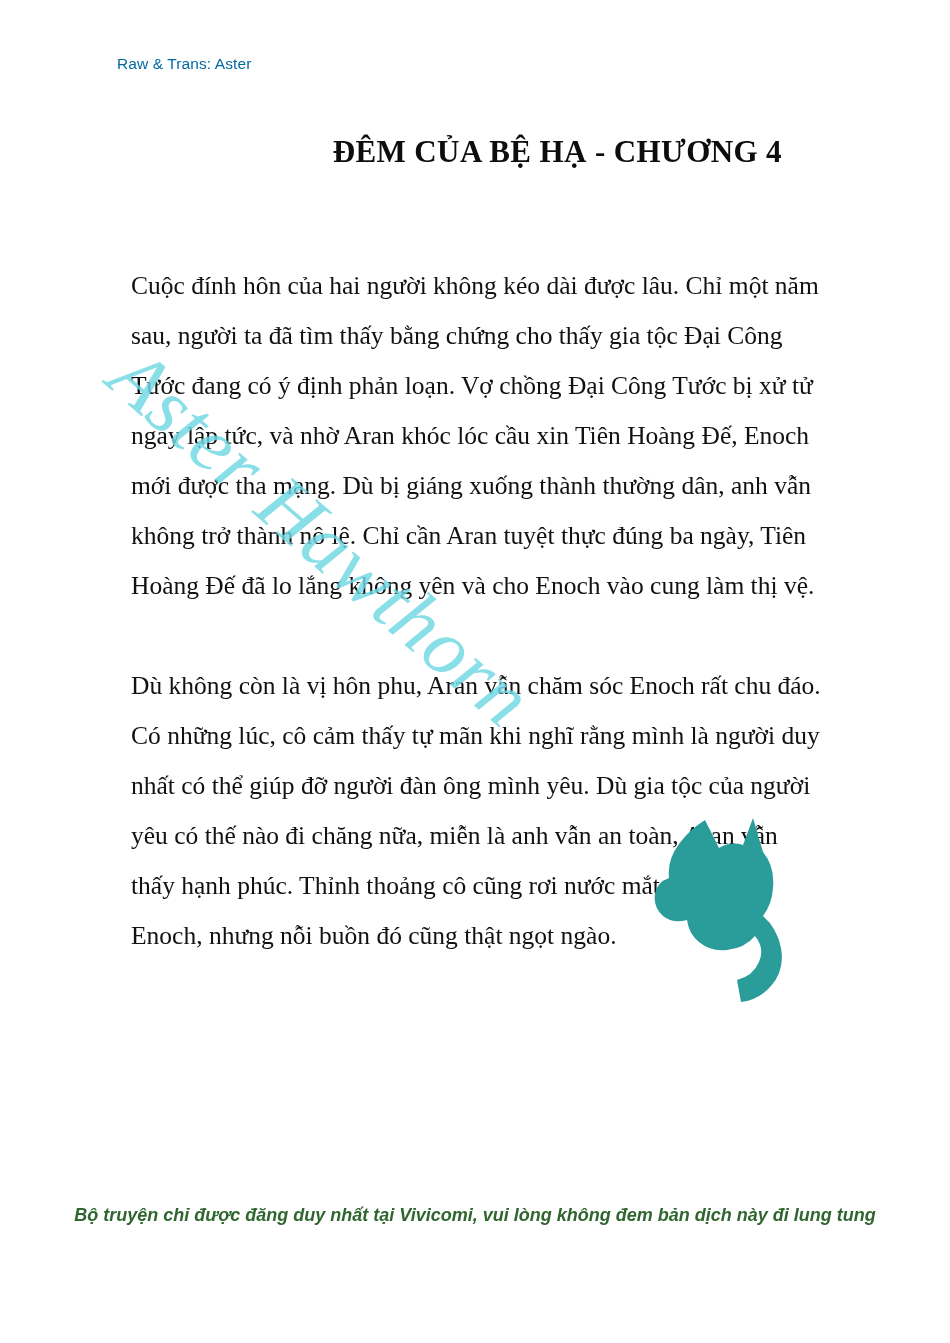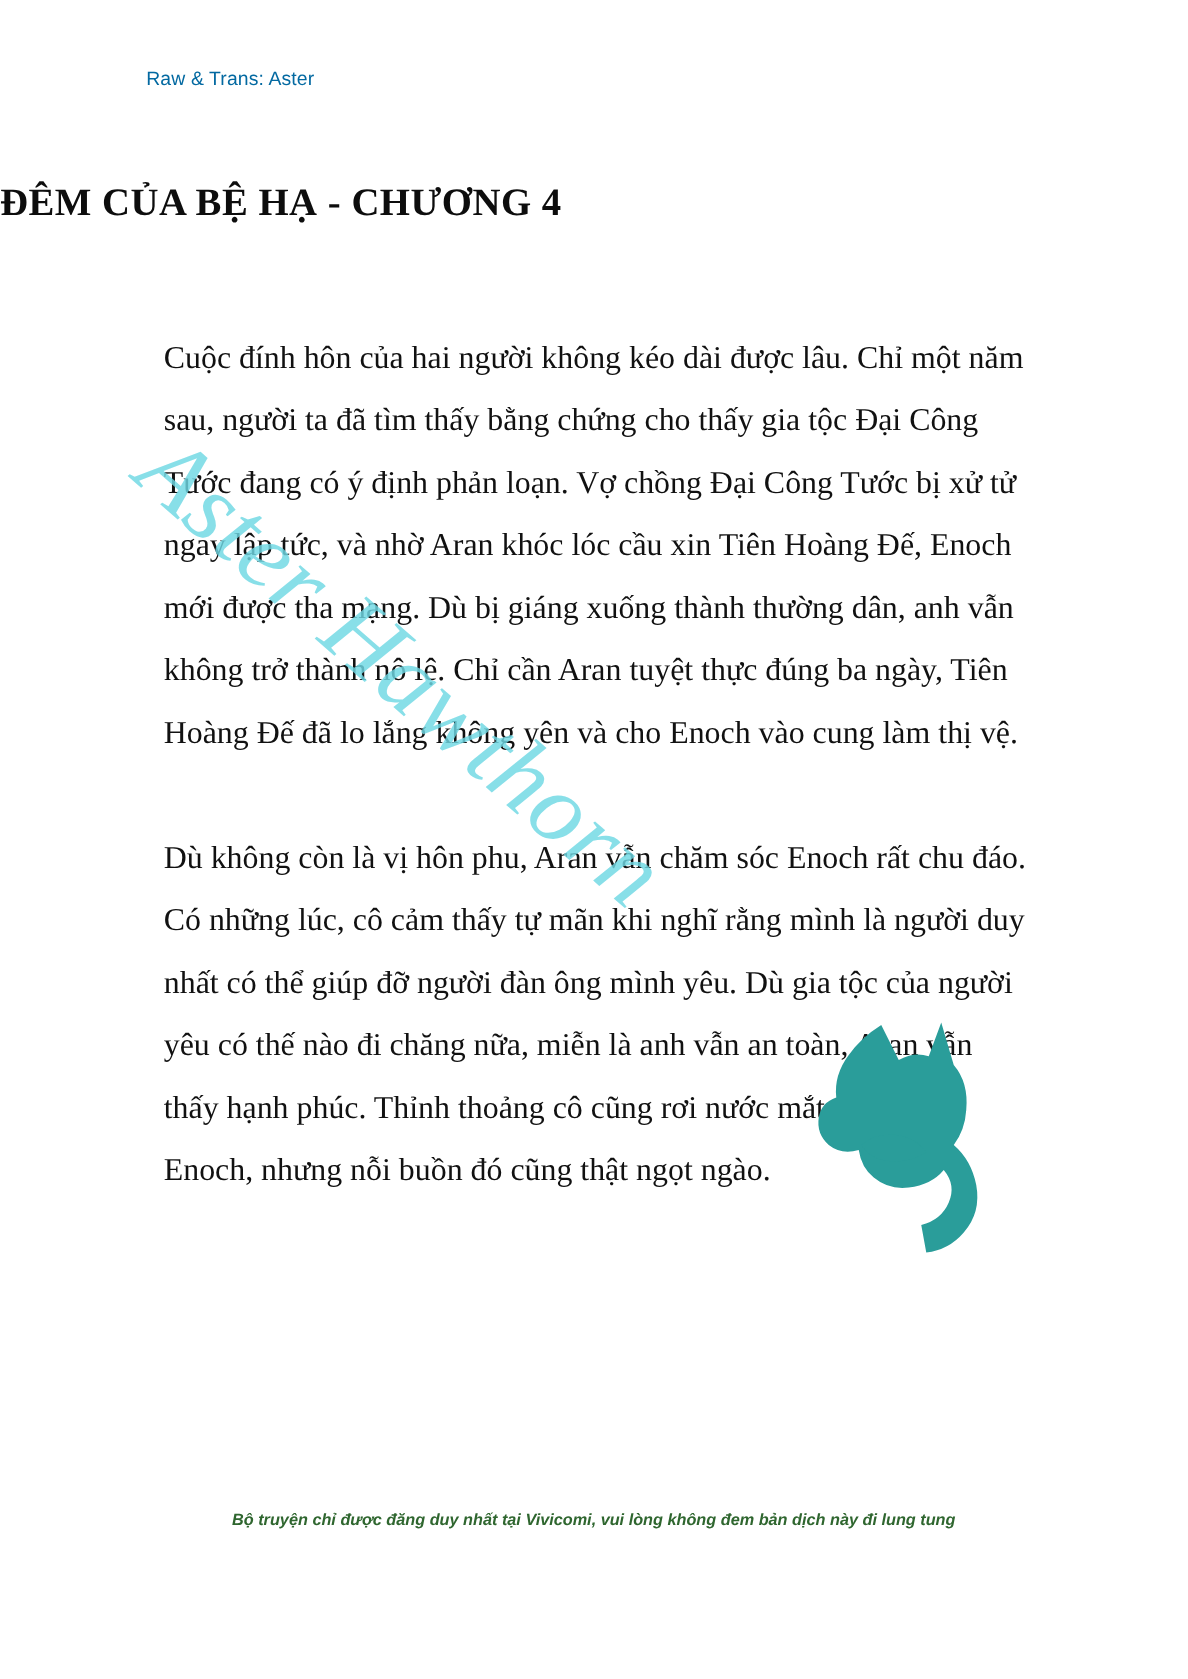--- a/index.html
+++ b/index.html
@@ -27,23 +27,23 @@
     font-size: 15.5px;
     color: #0369a1;
     letter-spacing: 0.1px;
     white-space: nowrap;
   }
 
   
   .chapter-title {
     position: absolute;
     left: 0;
-    top: 123px;
+    top: 113px;
     width: 782px;
-    text-align: left;
+    text-align: right;
     font-family: "Liberation Serif", serif;
     font-weight: bold;
     font-size: 31px;
     color: #0d0d0d;
     letter-spacing: 0.4px;
   }
 
   
   .body-copy {
     position: absolute;
@@ -93,21 +93,21 @@
   
   .footer-notice {
     position: absolute;
     left: 0;
     top: 1203px;
     width: 950px;
     text-align: center;
     font-family: "Liberation Sans", sans-serif;
     font-style: italic;
     font-weight: bold;
-    font-size: 13px;
+    font-size: 18px;
     line-height: 25px;
     color: #2f662f;
   }
   .footer-notice div { white-space: nowrap; }
 
   
   .brand-logo {
     position: absolute;
     left: 16px;
     top: 1292px;

